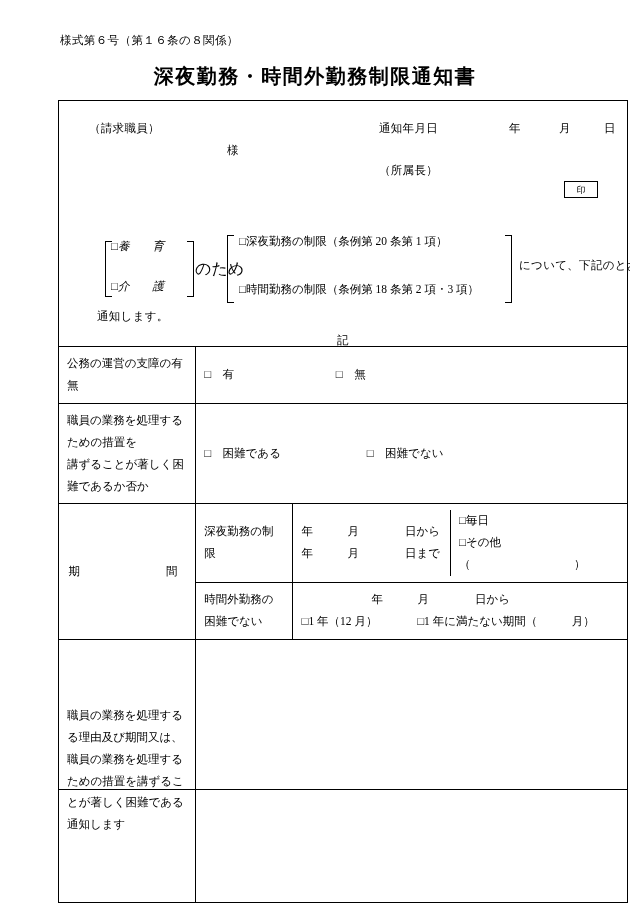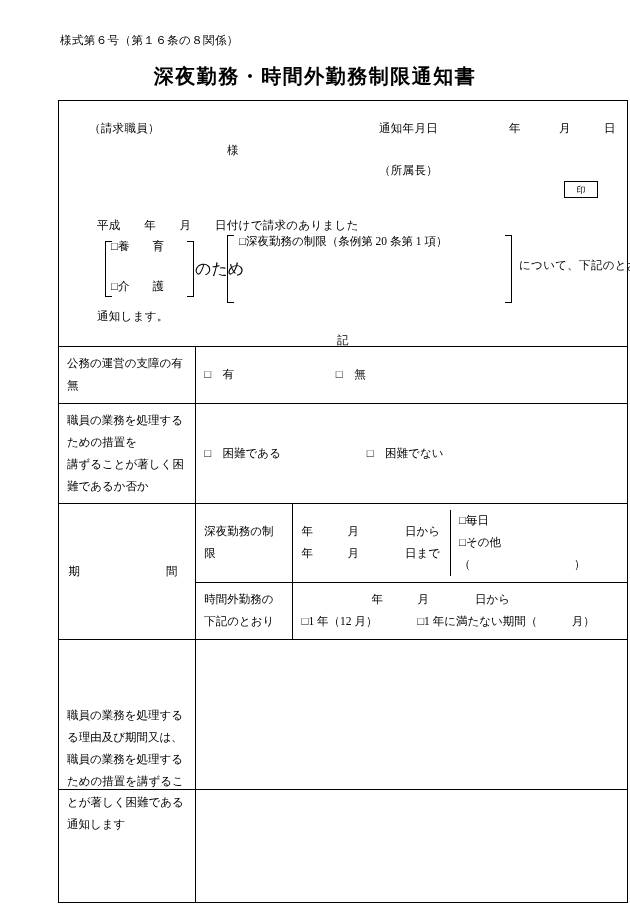--- a/index.html
+++ b/index.html
@@ -85,20 +85,21 @@
     position: absolute;
     left: 40px;
     top: 138px;
     width: 120px;
     height: 62px;
   }
   .reason-item {
     position: absolute;
     font-size: 11.5px;
     white-space: nowrap;
+    font-style: italic;
   }
   .r-1 { left: 12px; top: 0px; }
   .r-2 { left: 12px; top: 40px; }
   .brk-l {
     position: absolute;
     left: 6px; top: 2px;
     width: 6px; height: 54px;
     border-left: 1px solid #000;
     border-top: 1px solid #000;
     border-bottom: 1px solid #000;
@@ -208,34 +209,34 @@
       <div class="t sama">様</div>
 
       <div class="t notice-date">通知年月日</div>
       <div class="t nd-y">年</div>
       <div class="t nd-m">月</div>
       <div class="t nd-d">日</div>
 
       <div class="t chief">（所属長）</div>
       <div class="seal-box">印</div>
 
-      <div class="t req-line">平成　　年　　月　　日付けで請求のありました</div>
 
       <div class="reason-group">
         <div class="brk-l"></div>
         <div class="brk-r-small"></div>
         <div class="reason-item r-1">□養　　育</div>
         <div class="reason-item r-2">□介　　護</div>
         <div class="tame">のため</div>
       </div>
 
       <div class="choice-group">
         <div class="brk-l2"></div>
         <div class="brk-r2"></div>
         <div class="choice c-1">□深夜勤務の制限（条例第 20 条第 1 項）</div>
+        <div class="choice c-3">□時間勤務の制限（条例第 18 条第 2 項・3 項）</div>
       </div>
 
       <div class="t about-line">について、下記のとおり</div>
       <div class="t notify-line">通知します。</div>
       <div class="t ki">記</div>
     </div>
 
     <table class="main">
       <tbody>
           <tr class="row-h1">
@@ -272,21 +273,21 @@
               <div>□毎日</div>
               <div>□その他（　　　　　　　　　）</div>
             </div>
           </div>
         </td>
       </tr>
 
       <tr>
         <td class="cell-sub">
           <div>時間外勤務の</div>
-          <div>下記のとおり</div>
+          <div>困難でない</div>
         </td>
         <td>
           <div class="date-line" style="padding-left:70px;">年　　　月　　　　日から</div>
           <div class="nowrap">
             <span>□1 年（12 月）</span>
             <span class="sp-m"></span>
             <span>□1 年に満たない期間（　　　月）</span>
           </div>
         </td>
       </tr>

